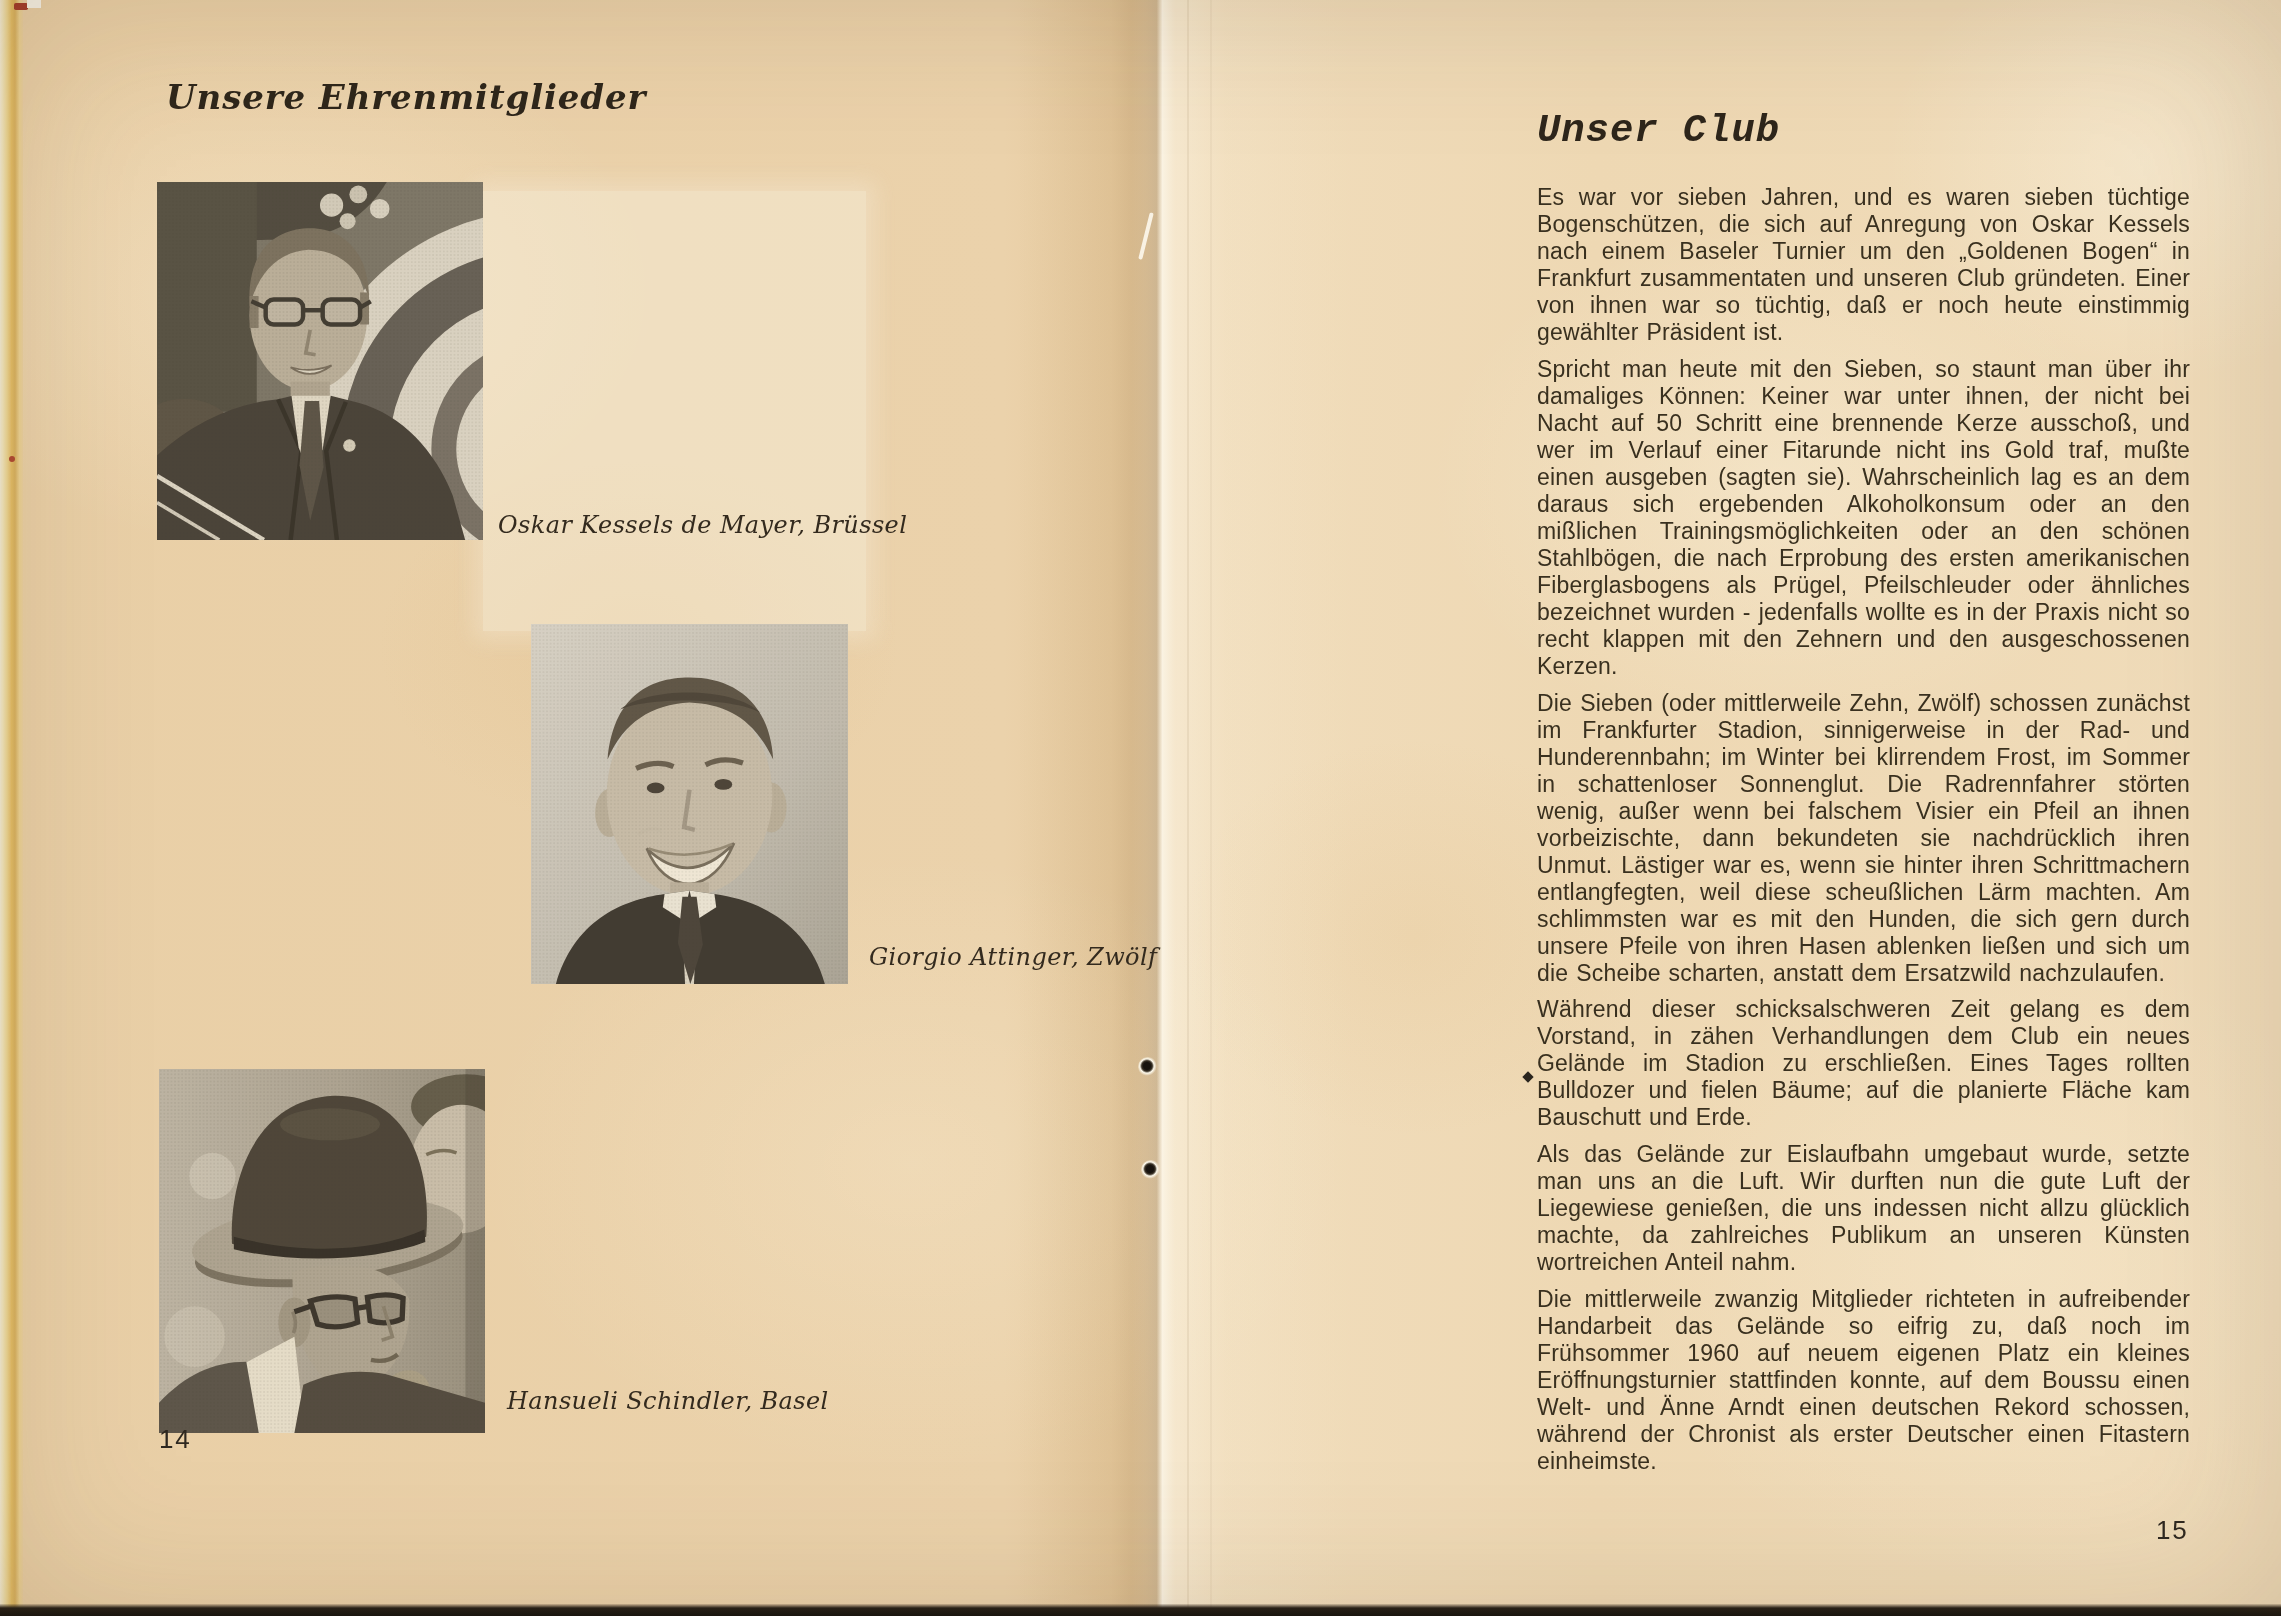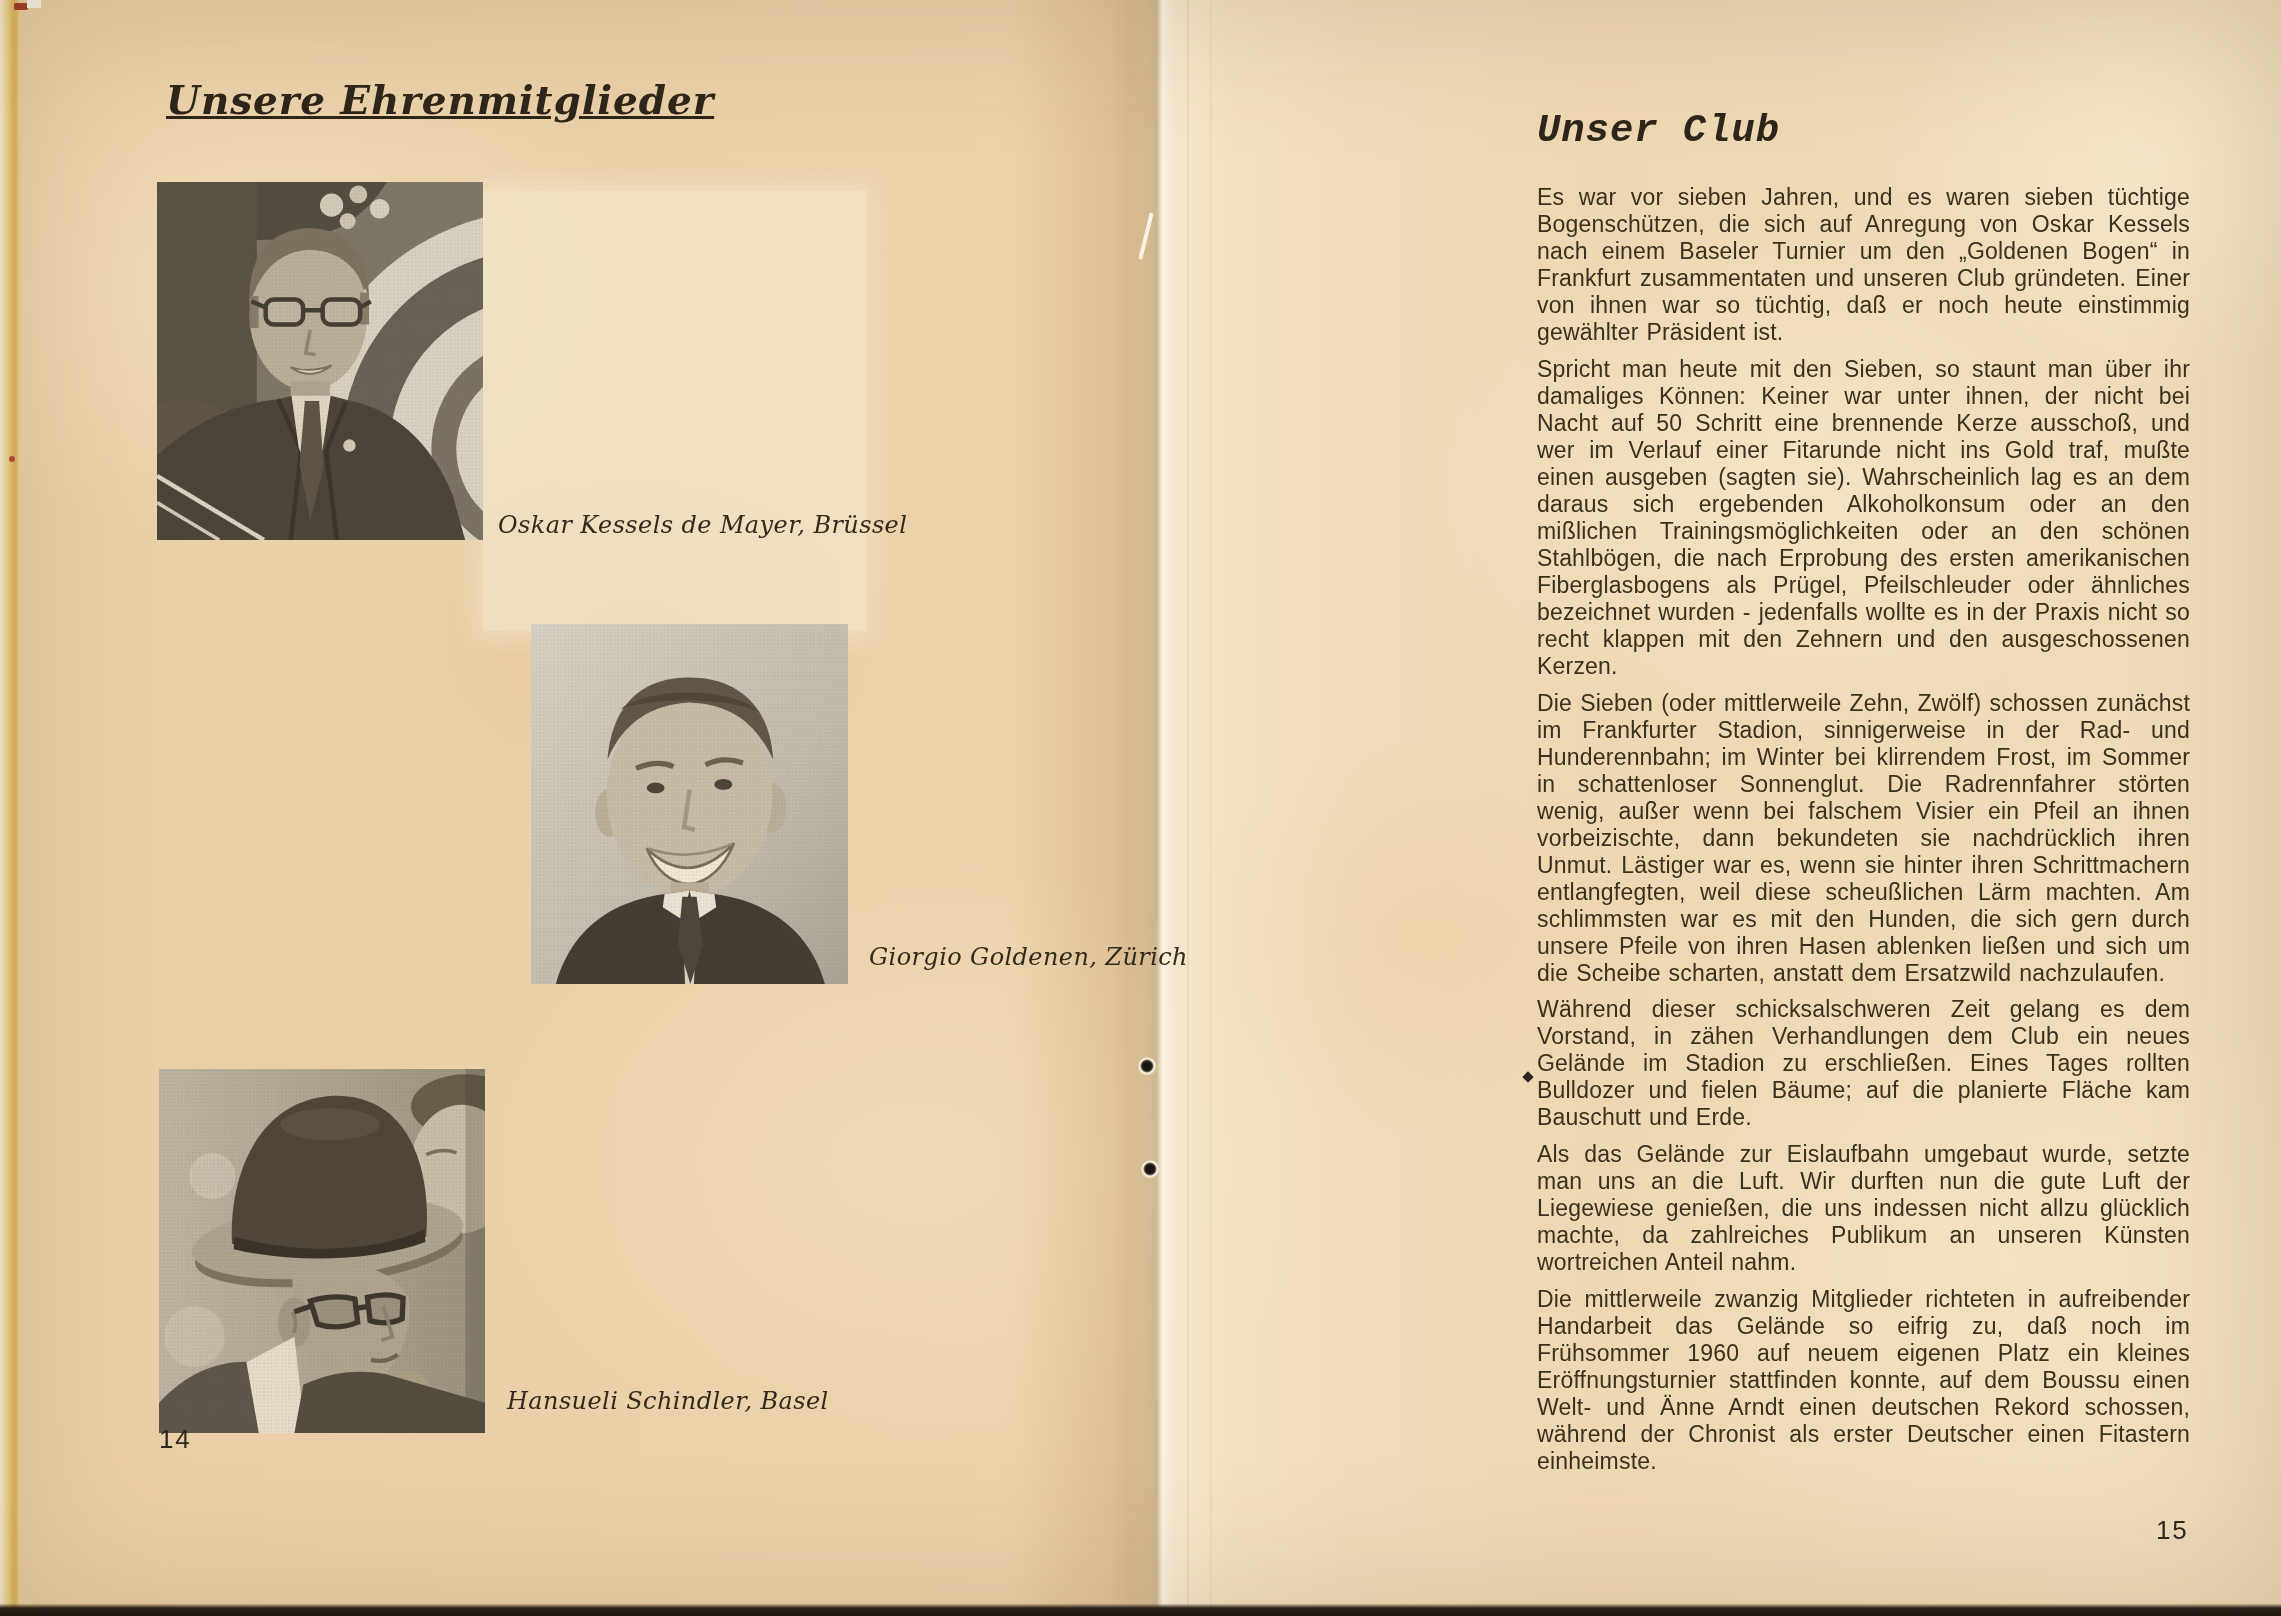--- a/index.html
+++ b/index.html
@@ -92,21 +92,21 @@
   <div class="crease-line" style="left:1187px;"></div>
   <div class="crease-line" style="left:1210px;opacity:.6;"></div>
   <div class="crease-mark" style="left:1144px;top:212px;width:3.6px;height:48px;transform:rotate(14deg);"></div>
   <div class="staple" style="left:1138px;top:1057px;"></div>
   <div class="staple" style="left:1141px;top:1160px;"></div>
   <div class="speck" style="left:14.3px;top:2.7px;width:13.4px;height:7.1px;background:#a23a2a;border-radius:1.8px;"></div>
   <div class="speck" style="left:27px;top:0;width:14.3px;height:8px;background:#f7f3e8;"></div>
   <div class="speck" style="left:9px;top:456px;width:6.2px;height:6.2px;background:#b04a32;border-radius:50%;"></div>
   <div class="speck" style="left:1524px;top:1073px;width:8px;height:8px;background:#2a251e;transform:rotate(45deg);"></div>
 
-  <div class="page-title" style="left:166px;top:77px;font-size:39px;text-decoration:underline;">Unsere Ehrenmitglieder</div>
+  <div class="page-title" style="left:166px;top:77px;font-size:34px;">Unsere Ehrenmitglieder</div>
 
   <div class="blank-print"></div>
 
   <div class="photo" style="left:157px;top:182px;width:326px;height:358px;">
     <svg viewBox="0 0 366 402" preserveAspectRatio="none" role="img">
       <rect width="366" height="402" fill="#6f6a5e"></rect>
 
       <circle cx="432" cy="300" r="268" fill="#d7d1c3"></circle>
       <circle cx="432" cy="300" r="198" fill="none" stroke="#56514a" stroke-width="54"></circle>
       <circle cx="432" cy="300" r="112" fill="none" stroke="#6e6必85c" stroke-width="0"></circle>
@@ -182,21 +182,21 @@
       <path d="M206,303 L178,299 L186,332 L208,318 Z" fill="#e9e4d6"></path>
       <path d="M170,332 L186,332 L183,404 L173,404 Z" fill="#d9d3c3"></path>
       <path d="M170,306 L186,306 L193,360 L179,404 L165,358 Z" fill="#38332c"></path>
       <pattern id="ht2" width="4" height="4" patternUnits="userSpaceOnUse">
           <circle cx="2" cy="2" r="1" fill="rgba(35,30,24,0.09)"></circle>
         </pattern>
       <rect width="356" height="404" fill="url(#ht2)"></rect>
       <rect width="356" height="404" fill="rgba(236,212,172,0.12)"></rect>
     </svg>
   </div>
-  <div class="caption" style="left:869px;top:943px;">Giorgio Goldenen, Zürich</div>
+  <div class="caption" style="left:869px;top:943px;">Giorgio Attinger, Zwölf</div>
 
   <div class="photo" style="left:159px;top:1069px;width:326px;height:364px;">
     <svg viewBox="0 0 366 408" preserveAspectRatio="none" role="img">
       <defs>
         <linearGradient id="g3" x1="0" y1="0" x2="1" y2="0">
           <stop offset="0" stop-color="#b6afa1"></stop>
             <stop offset="0.55" stop-color="#a49c8d"></stop>
             <stop offset="1" stop-color="#8e8778"></stop>
         </linearGradient>
       </defs>

